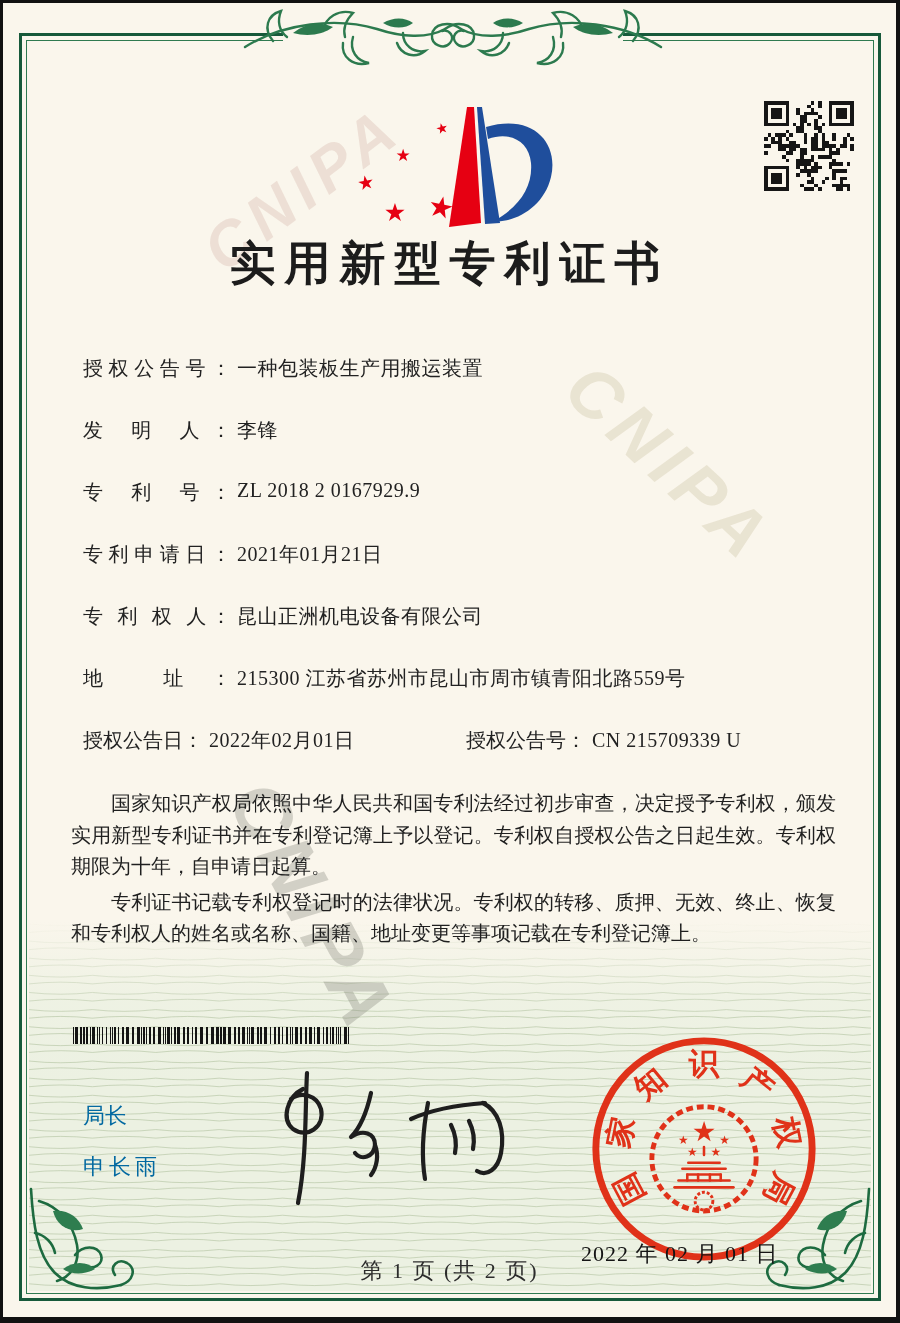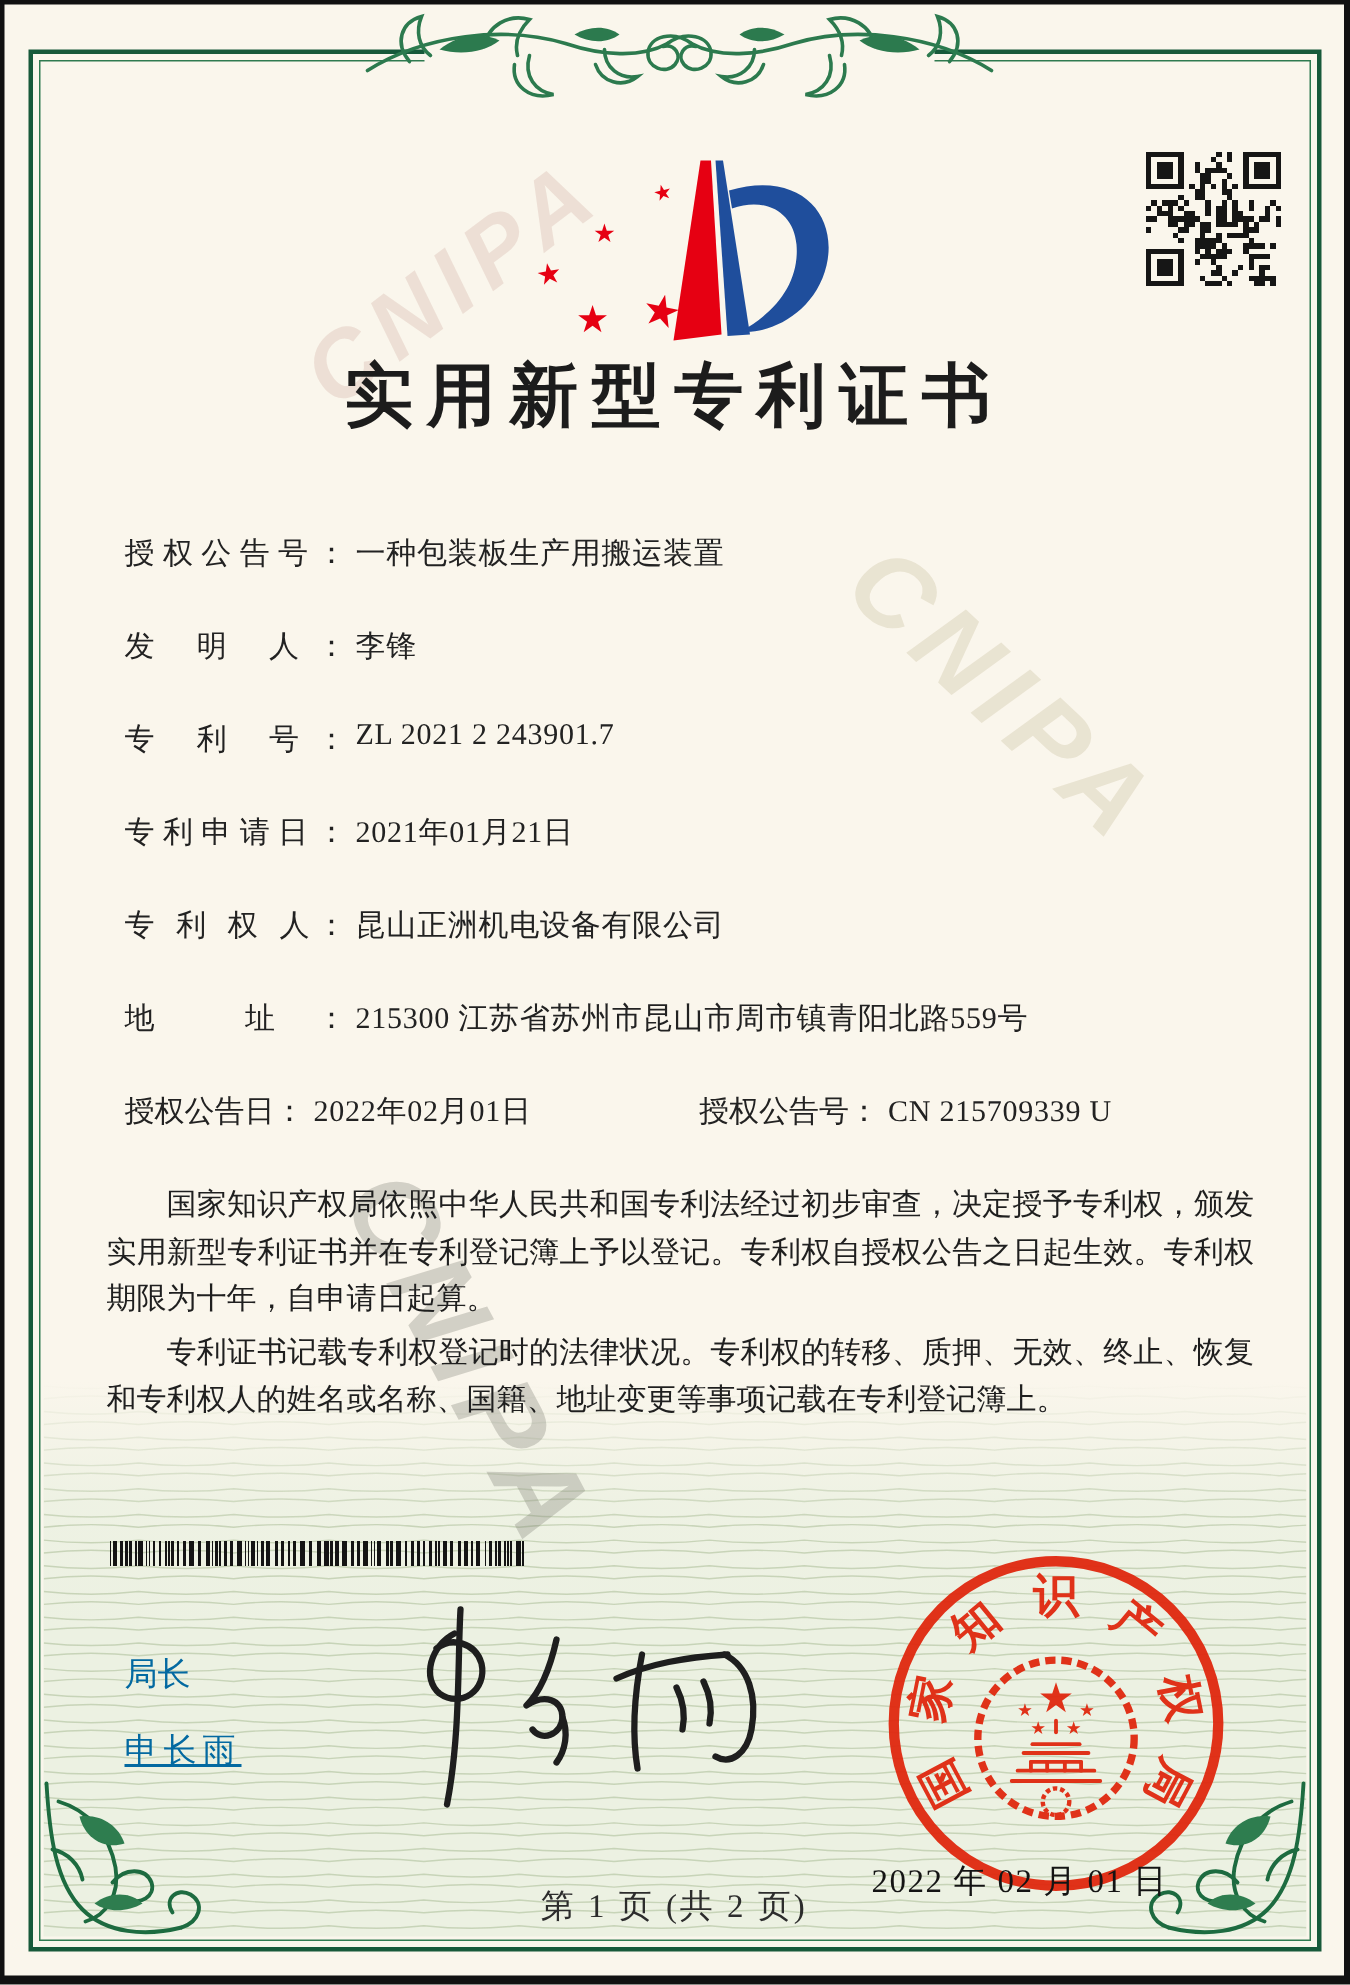--- a/index.html
+++ b/index.html
@@ -32,21 +32,21 @@
   .fields{position:absolute;left:80px;right:56px;top:352px;z-index:3;font-size:20px;color:#222;}
   .field-row{position:relative;height:22px;margin-bottom:40px;white-space:nowrap;}
   .flabel{display:inline-block;width:148px;text-align:justify;text-align-last:justify;vertical-align:top;}
   .fvalue{margin-left:6px;letter-spacing:.5px;}
   .grant-right{position:absolute;left:383px;top:0;}
   .paras{position:absolute;left:64px;right:56px;top:781px;z-index:3;font-size:20px;
         line-height:31.5px;text-align:justify;color:#1f1f1f;}
   .paras p{margin:4px;text-indent:2em;}
   .barcode{position:absolute;left:70px;top:1024px;width:278px;height:17px;z-index:3;}
   .signer{position:absolute;left:80px;top:1098px;z-index:3;font-size:22px;color:#0369a1;}
-  .signer .name{margin-top:21px;letter-spacing:4px;text-decoration:underline;}
+  .signer .name{margin-top:21px;letter-spacing:4px;}
   .signature{position:absolute;left:238px;top:1062px;width:295px;height:150px;z-index:4;}
   .seal{position:absolute;left:583px;top:1028px;width:236px;height:236px;z-index:3;opacity:.95;}
   .seal-date{position:absolute;left:578px;top:1192px;z-index:4;font-size:22px;
         letter-spacing:1px;color:#141414;white-space:nowrap;margin-top:44px;}
   .footer{position:absolute;left:0;width:100%;top:1253px;text-align:center;font-size:22px;
         letter-spacing:2px;color:#2c2c2c;z-index:3;}
 </style>
 </head>
 <body>
 
@@ -437,21 +437,21 @@
   <div class="title">实用新型专利证书</div>
 
   <div class="fields">
     <div class="field-row">
       <span class="flabel">授权公告号：</span><span class="fvalue">一种包装板生产用搬运装置</span>
     </div>
     <div class="field-row">
       <span class="flabel">发 明 人：</span><span class="fvalue">李锋</span>
     </div>
     <div class="field-row">
-      <span class="flabel">专 利 号：</span><span class="fvalue">ZL 2021 2 243901.7</span>
+      <span class="flabel">专 利 号：</span><span class="fvalue">ZL 2018 2 0167929.9</span>
     </div>
     <div class="field-row">
       <span class="flabel">专利申请日：</span><span class="fvalue">2021年01月21日</span>
     </div>
     <div class="field-row">
       <span class="flabel">专 利 权 人：</span><span class="fvalue">昆山正洲机电设备有限公司</span>
     </div>
     <div class="field-row">
       <span class="flabel">地 址：</span><span class="fvalue">215300 江苏省苏州市昆山市周市镇青阳北路559号</span>
     </div>

